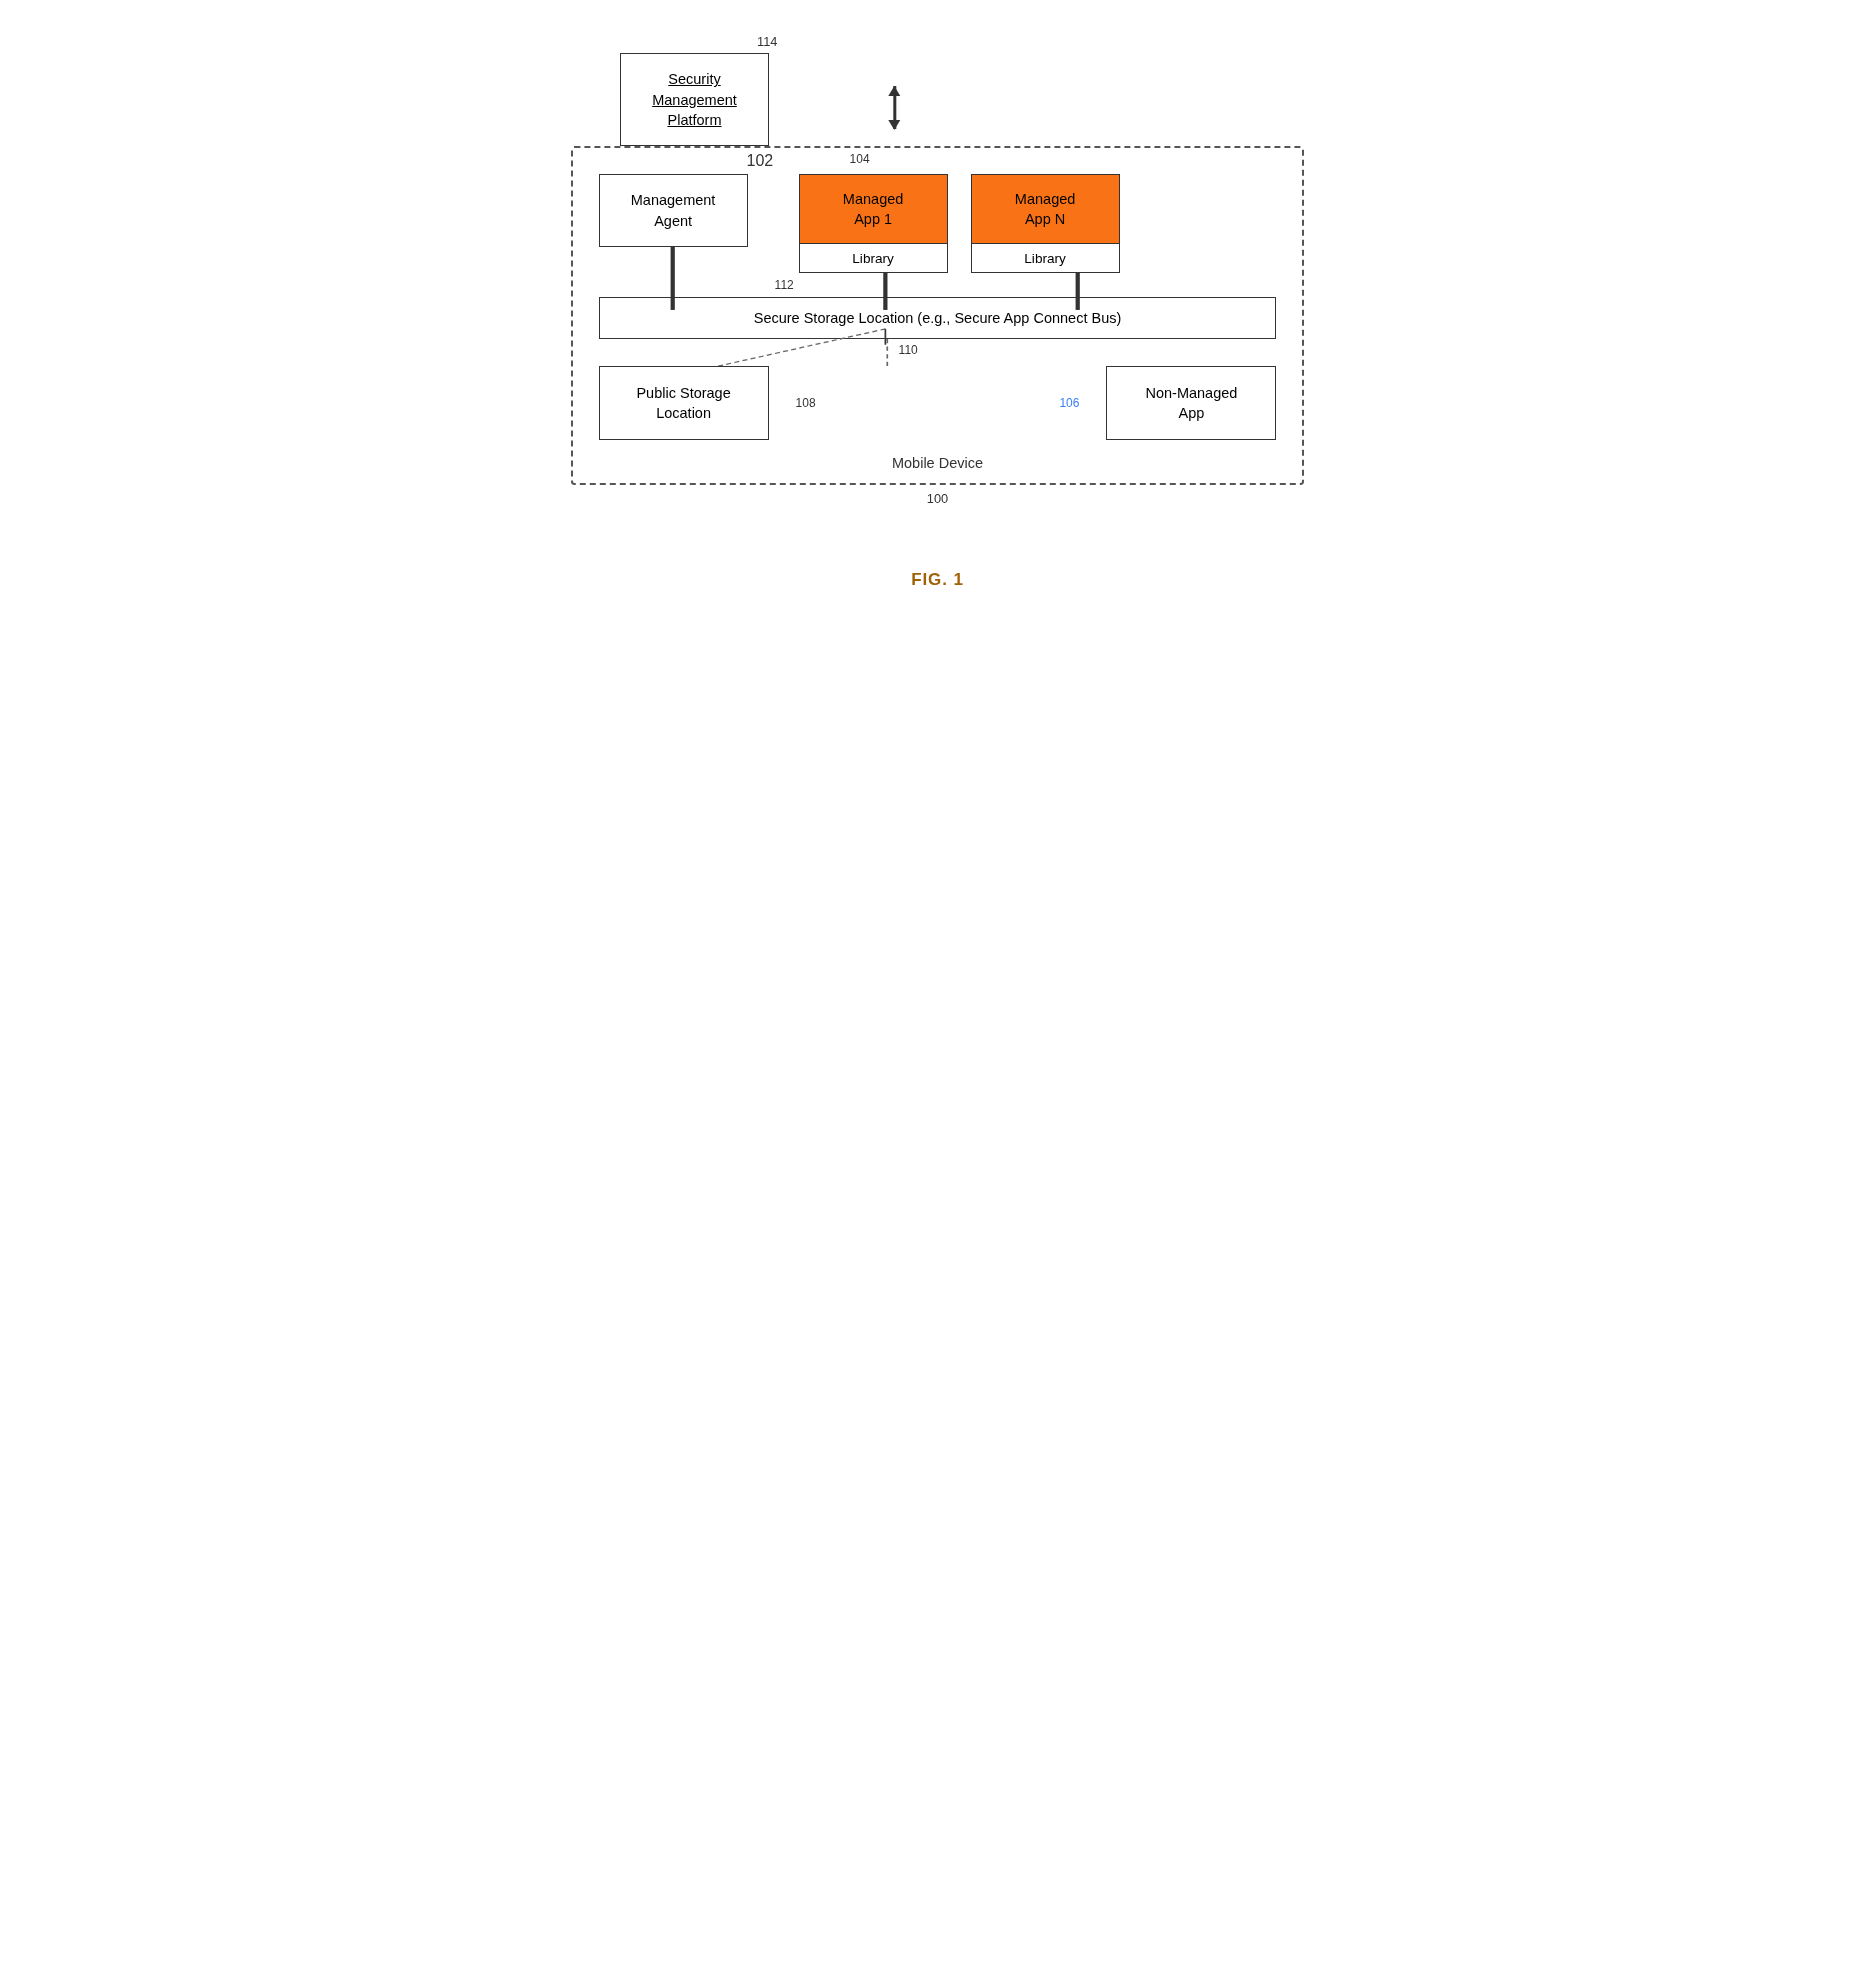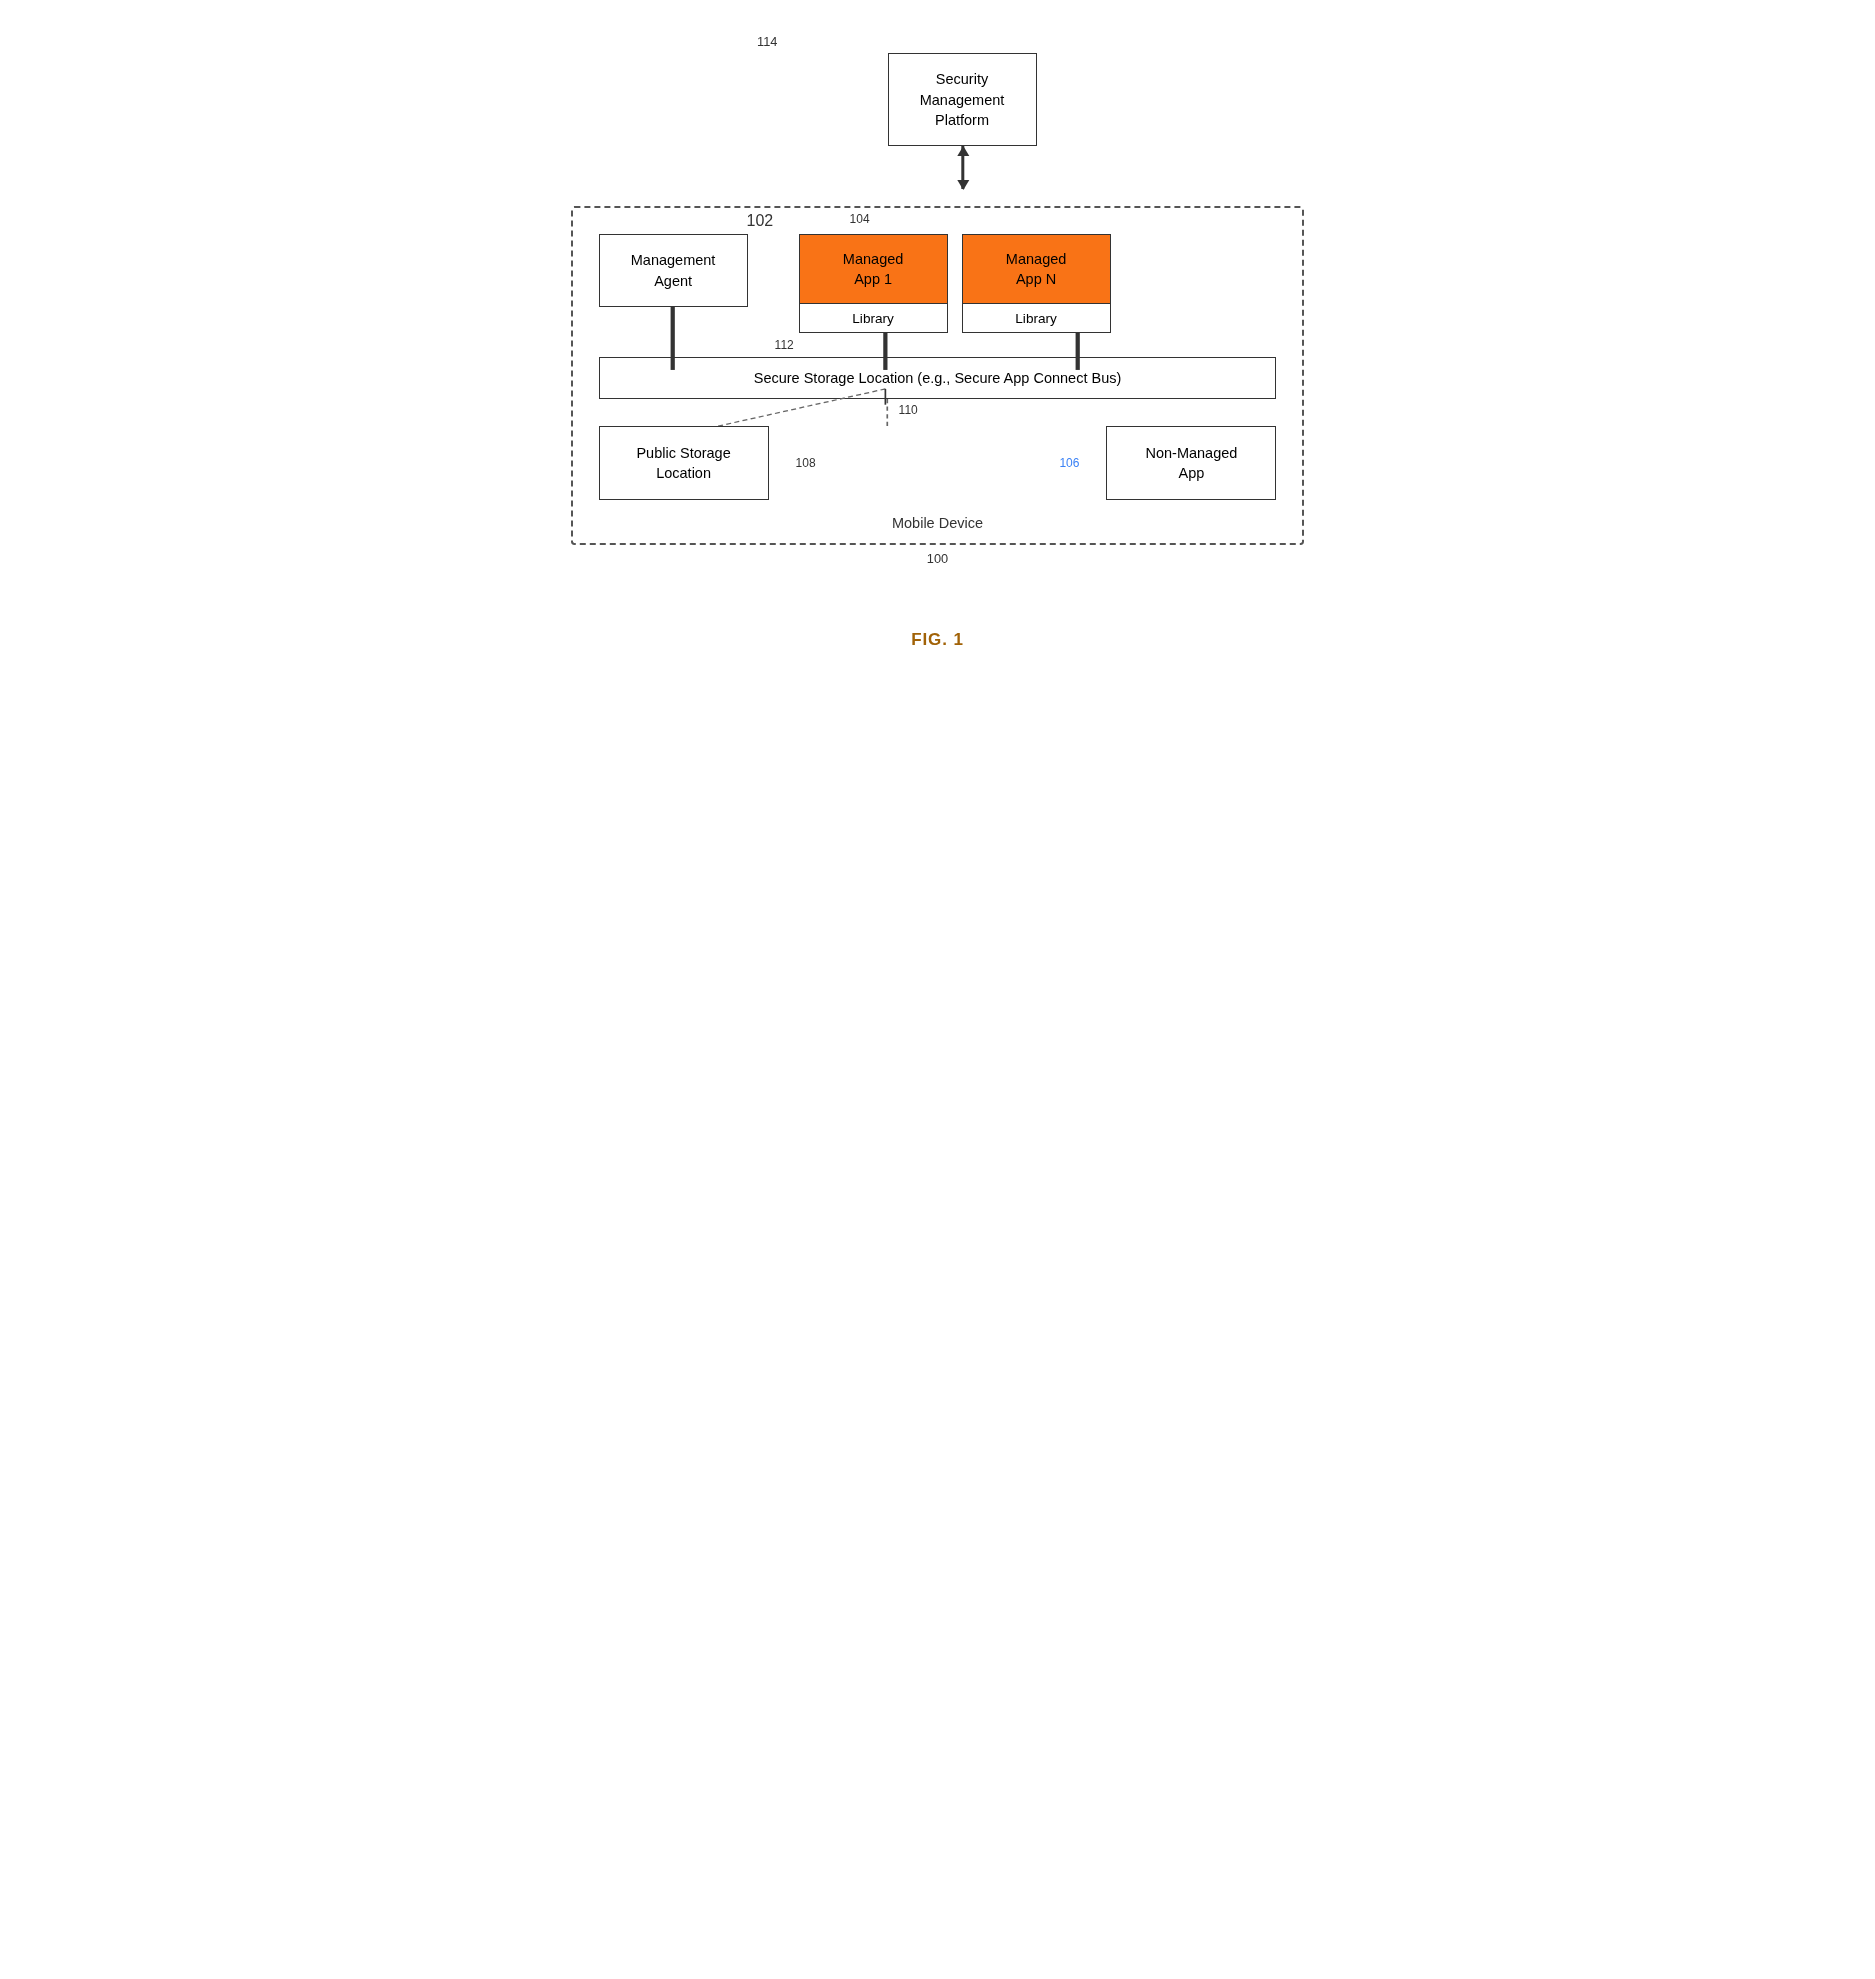--- a/index.html
+++ b/index.html
@@ -19,24 +19,25 @@
       display: flex;
       flex-direction: column;
       align-items: center;
       position: relative;
     }
 
     
     .smp-container {
       position: relative;
       display: flex;
-      flex-direction: column;
-      align-items: center;
+      flex-direction: row;
+      align-items: flex-end;
       width: 100%;
       margin-bottom: 0;
+      text-decoration: underline;
     }
 
     .smp-label {
       position: absolute;
       top: 0;
       left: 186px;
       font-size: 12.8px;
       color: #333;
     }
 
@@ -140,21 +141,21 @@
       top: -22px;
       right: -25.6px;
       font-size: 16px;
       color: #333;
     }
 
     
     .managed-apps-container {
       flex: 1;
       display: flex;
-      gap: 14px;
+      gap: 23px;
       padding-left: 51px;
       position: relative;
     }
 
     .managed-app-ref {
       position: absolute;
       top: -22px;
       left: 102px;
       font-size: 12px;
       color: #333;

